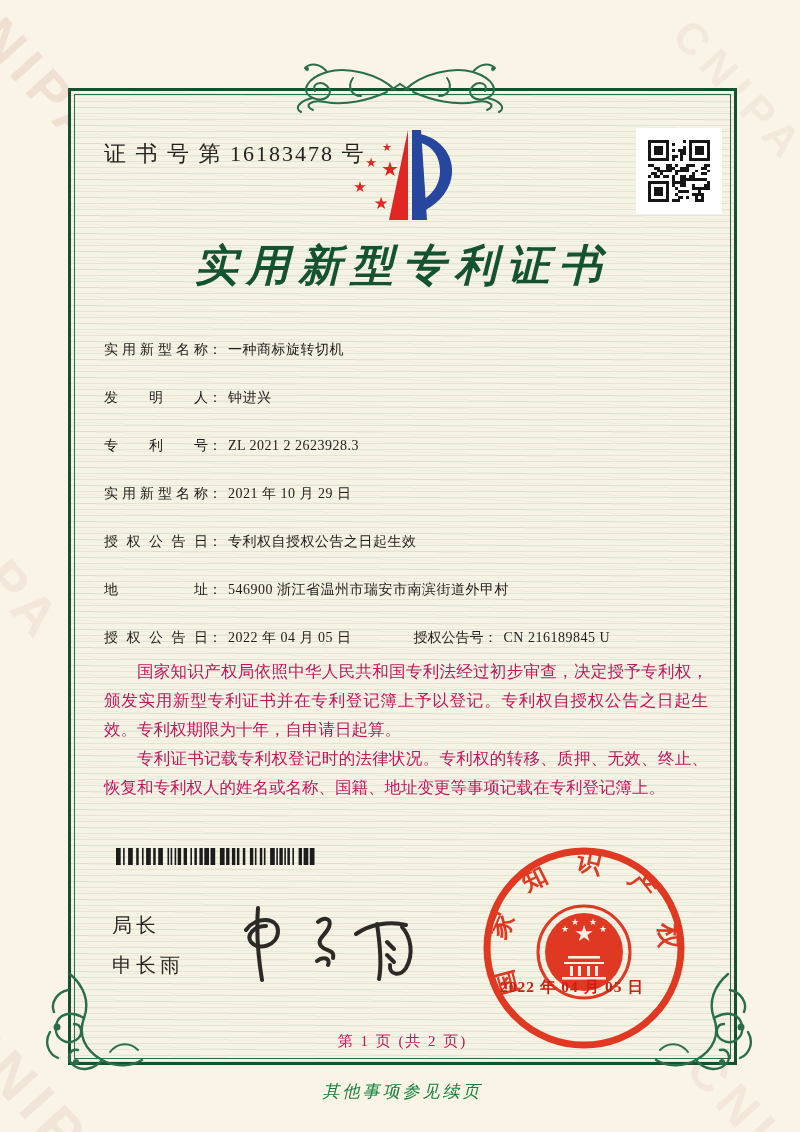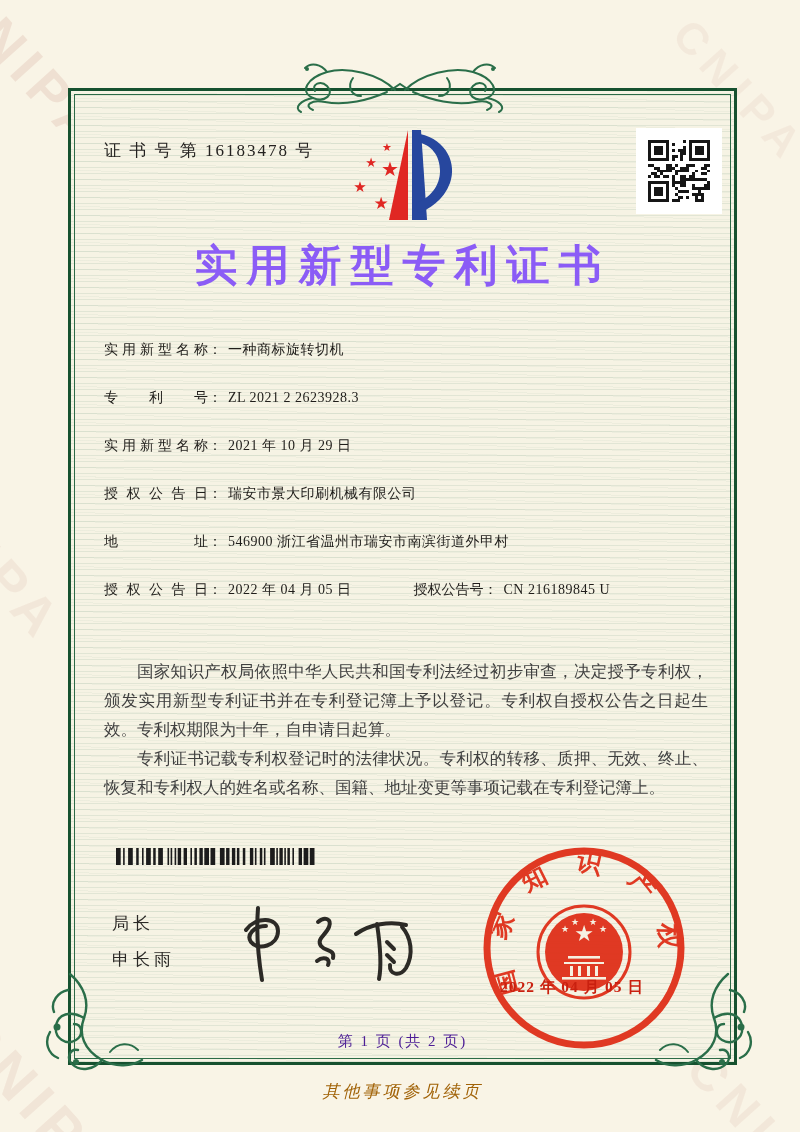--- a/index.html
+++ b/index.html
@@ -31,78 +31,79 @@
     box-sizing:border-box;
   }
   .frame-inner{
     position:absolute;inset:3px;border:1px solid #2c6b47;pointer-events:none;
   }
 
   .ornament{position:absolute;pointer-events:none;}
 
   .cert-no{
     position:absolute;left:104px;top:139px;
-    font-size:17px;letter-spacing:2px;color:#242220;
+    font-size:22px;letter-spacing:2px;color:#242220;
   }
 
   .logo{position:absolute;left:348px;top:124px;width:116px;height:110px;}
   .qr-box{
     position:absolute;left:636px;top:128px;width:86px;height:86px;
     background:#ffffff;padding:6px;box-sizing:border-box;
   }
   .qr-box svg{width:100%;height:100%;display:block;}
 
   .title{
     position:absolute;left:68px;top:237px;width:669px;margin:0;
     text-align:center;font-size:43px;font-weight:bold;letter-spacing:9px;
-    color:#8b5cf6;
+    color:#14532d;
+    font-style:italic;
   }
 
   .fields{position:absolute;left:104px;top:340px;width:600px;font-size:14px;}
   .field-row{height:48px;line-height:19px;white-space:nowrap;}
   .flabel{
     display:inline-block;width:104px;vertical-align:top;
     text-align:justify;text-align-last:justify;
   }
   .fcolon{display:inline-block;vertical-align:top;margin-right:6px;}
   .fvalue{display:inline-block;vertical-align:top;letter-spacing:.5px;}
   .grant-gap{display:inline-block;width:62px;}
 
   .body-text{
     position:absolute;left:104px;top:657px;width:604px;
-    font-size:16.5px;line-height:29px;color:#404040;
+    font-size:16.5px;line-height:29px;color:#be185d;
     text-align:justify;
   }
   .body-text p{margin:0;text-indent:2em;}
 
   .barcode{position:absolute;left:116px;top:848px;width:204px;height:17px;}
   .barcode svg{width:100%;height:100%;display:block;}
 
   .director{
     position:absolute;left:112px;top:912px;
-    font-size:17px;letter-spacing:4px;color:#2b2926;
+    font-size:20px;letter-spacing:4px;color:#2b2926;
     font-family:"Liberation Sans","DejaVu Sans",sans-serif;
   }
   .director div{margin-bottom:13px;}
   .signature{position:absolute;left:230px;top:894px;width:210px;height:90px;}
 
   .seal{position:absolute;left:480px;top:844px;width:208px;height:208px;opacity:.95;}
   .seal-date{
     position:absolute;left:500px;top:977px;width:170px;
     color:#c9200f;font-size:15.5px;font-weight:bold;letter-spacing:1px;
     white-space:nowrap;
   }
 
   .page-num{
     position:absolute;left:68px;top:1032px;width:669px;text-align:center;
-    font-size:15px;letter-spacing:2px;color:#4c1d95;
+    font-size:15px;letter-spacing:2px;color:#be185d;
   }
   .continuation{
     position:absolute;left:68px;top:1080px;width:669px;text-align:center;
-    font-size:17px;letter-spacing:3px;color:#a16207;font-style:italic;
+    font-size:17px;letter-spacing:3px;color:#15803d;font-style:italic;
   }
 </style>
 </head>
 <body>
 
 <div class="page">
 
   <span class="wm" style="left:-18px;top:-30px;font-size:54px;">CNIPA</span>
   <span class="wm" style="left:210px;top:120px;font-size:46px;opacity:.55;">CNIPA</span>
   <span class="wm" style="left:470px;top:320px;font-size:50px;opacity:.6;">CNIPA</span>
@@ -178,27 +179,30 @@
       </svg>
   </div>
 
   <h1 class="title">实用新型专利证书</h1>
 
   <div class="fields">
     <div class="field-row">
       <span class="flabel">实用新型名称</span><span class="fcolon">：</span><span class="fvalue">一种商标旋转切机</span>
     </div>
     <div class="field-row">
+      <span class="flabel">发明人</span><span class="fcolon">：</span><span class="fvalue">钟进兴</span>
+    </div>
+    <div class="field-row">
       <span class="flabel">专利号</span><span class="fcolon">：</span><span class="fvalue">ZL 2021 2 2623928.3</span>
     </div>
     <div class="field-row">
       <span class="flabel">实用新型名称</span><span class="fcolon">：</span><span class="fvalue">2021 年 10 月 29 日</span>
     </div>
     <div class="field-row">
-      <span class="flabel">授权公告日</span><span class="fcolon">：</span><span class="fvalue">瑞安市景大印刷机械有限公司</span>
+      <span class="flabel">授权公告日</span><span class="fcolon">：</span><span class="fvalue">专利权自授权公告之日起生效</span>
     </div>
     <div class="field-row">
       <span class="flabel">地址</span><span class="fcolon">：</span><span class="fvalue">546900 浙江省温州市瑞安市南滨街道外甲村</span>
     </div>
     <div class="field-row">
       <span class="flabel">授权公告日</span><span class="fcolon">：</span><span class="fvalue">2022 年 04 月 05 日</span><span class="grant-gap"></span><span>授权公告号</span><span class="fcolon">：</span><span class="fvalue">CN 216189845 U</span>
     </div>
   </div>
 
   <div class="body-text">

